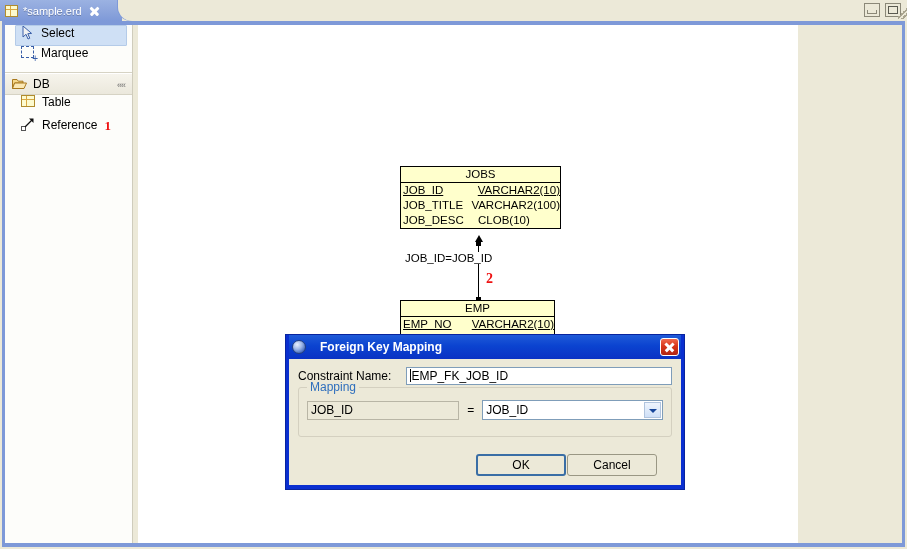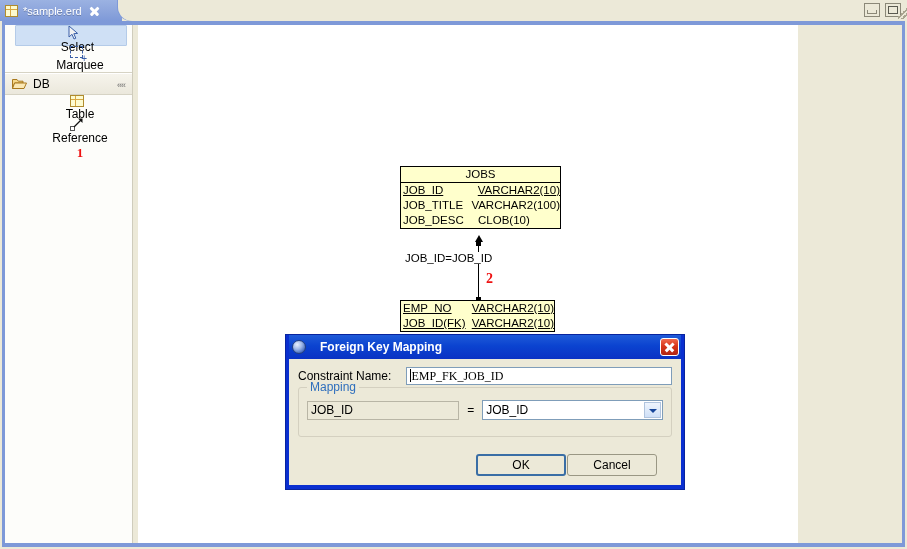--- a/index.html
+++ b/index.html
@@ -157,27 +157,26 @@
     position: absolute;
     left: 130px; top: 4px;
     width: 5px; height: 518px;
     background: #ece9d8;
     border-left: 1px solid #cfccbc;
     border-right: 1px solid #b8b5a5;
     cursor: col-resize;
   }
   .pal-entry {
     height: 23px;
-    display: flex; align-items: center;
+    display: flex; 
     padding-left: 16px;
     font-size: 12px;
     color: #000000;
     box-sizing: border-box;
     cursor: pointer;
-    flex-direction: column;
   }
   .pal-entry.selected {
     background: #cfe0f5;
     border: 1px solid #b4cbe8;
     margin: 0 5px 0 10px;
     padding-left: 6px;
     border-radius: 1px;
     height: 21px;
   }
   .pal-entry .lbl { margin-left: 7px; white-space: nowrap; }
@@ -384,21 +383,21 @@
     flex: 1;
     height: 18px;
     margin-left: 7px;
     background: #ffffff;
     border: 1px solid #7f9db9;
     box-sizing: border-box;
     font-size: 12px;
     color: #000000;
     line-height: 16px;
     padding-left: 3px;
-    font-family: Liberation Serif, serif;
+    font-family: Liberation Sans, sans-serif;
     position: relative;
   }
   .caret {
     display: inline-block;
     width: 1px; height: 13px;
     background: #000000;
     vertical-align: -2px;
     margin-right: 0px;
   }
   .group {
@@ -586,20 +585,21 @@
         </div>
 
         <div class="conn-arrow" style="left:337px; top:210px;"></div>
         <div class="conn-handle" style="left:338px; top:216px;"></div>
         <div class="conn-line" style="left:340px; top:218px; height:63px;"></div>
         <div class="conn-handle" style="left:338px; top:272px;"></div>
         <div class="conn-label" style="left:266px; top:227px;">JOB_ID=JOB_ID</div>
         <div class="canvas-annot" style="left:348px; top:246px;">2</div>
 
         <div class="entity" style="left:262px; top:275px; width:155px;">
+          <div class="entity-name">EMP</div>
           <div class="attr-row pk">
             <span class="attr-name" style="width:73px;">EMP_NO</span>
             <span class="attr-type">VARCHAR2(10)</span>
           </div>
           <div class="attr-row pk">
             <span class="attr-name" style="width:73px;">JOB_ID(FK)</span>
             <span class="attr-type">VARCHAR2(10)</span>
           </div>
         </div>
 

